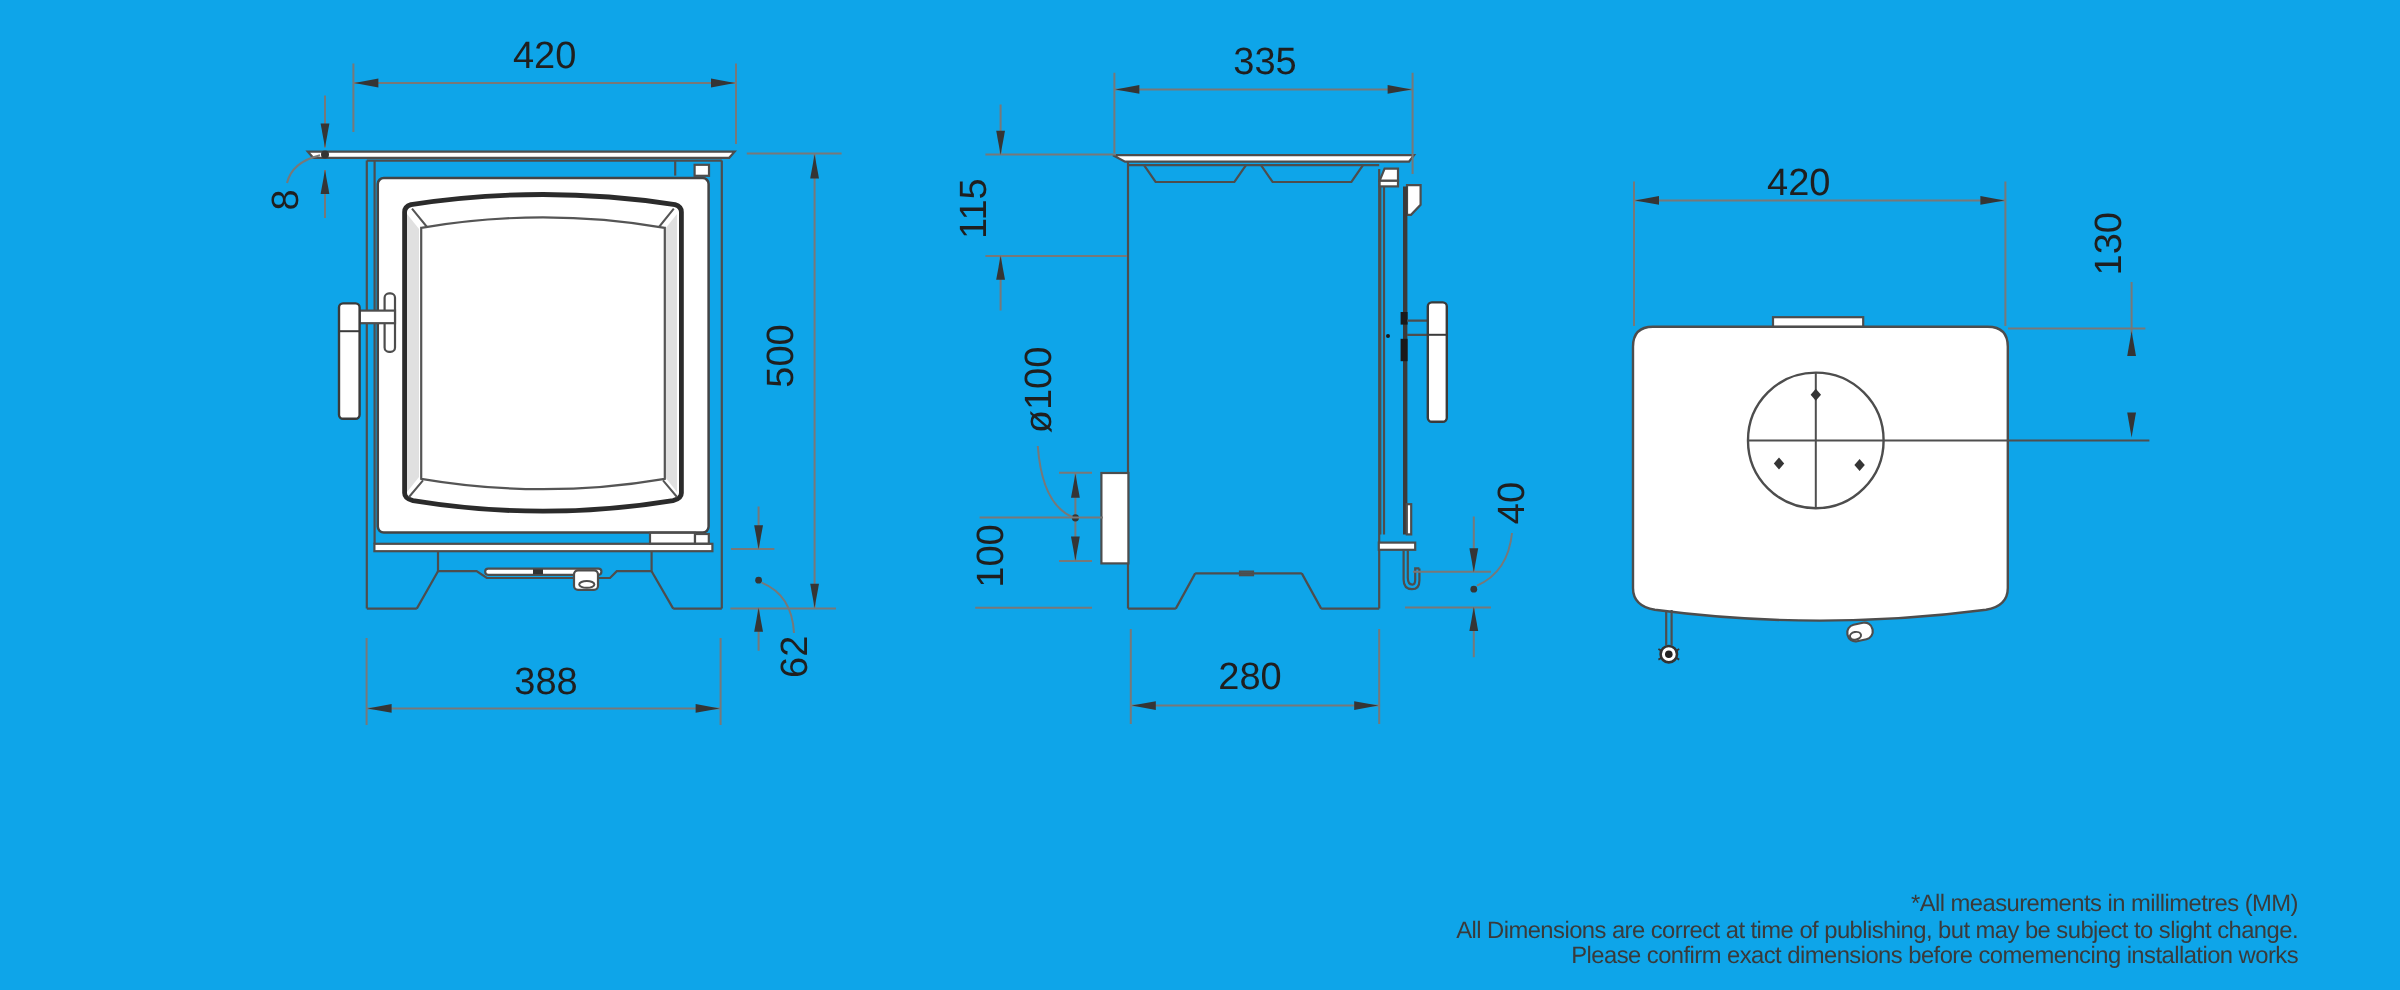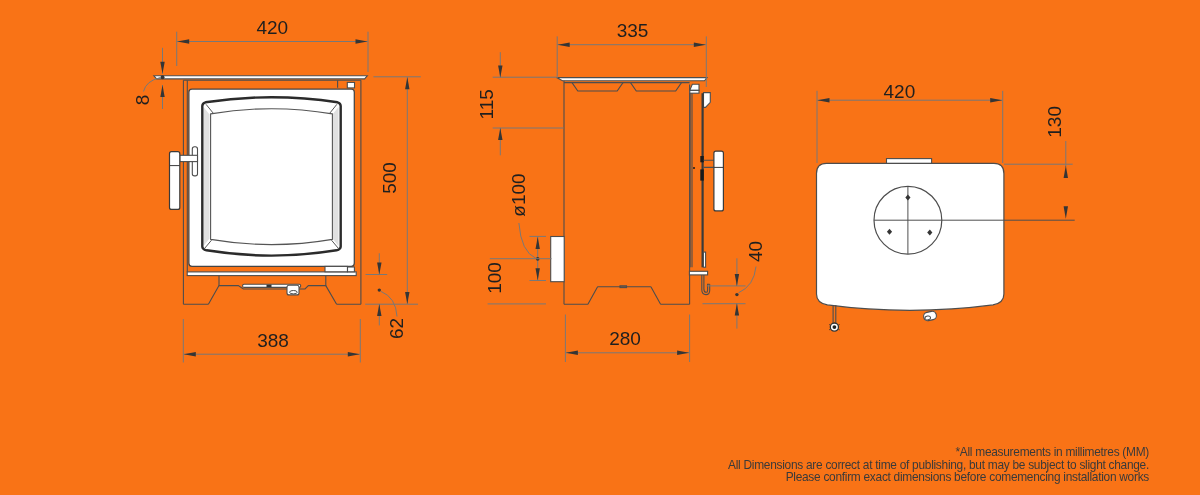--- a/index.html
+++ b/index.html
@@ -1,16 +1,16 @@
 <!DOCTYPE html>
 <html><head>
 <meta charset="utf-8">
 <style>
   html,body{margin:0;padding:0;background:#fff;}
-  #page{position:relative;width:1200px;height:495px;background:#f97316;overflow:hidden;}
+  #page{position:relative;width:1200px;height:495px;background:#0ea5e9;overflow:hidden;}
   svg{position:absolute;top:0;left:0;}
   .ol{stroke:#4d4d4d;stroke-width:1.1;fill:none;}
   .olw{stroke:#4d4d4d;stroke-width:1.1;fill:#fff;}
   .dim{stroke:#787878;stroke-width:1;fill:none;}
   .ah{fill:#353535;stroke:none;}
   .dt{font-family:"Liberation Sans",sans-serif;font-size:19px;fill:#1f1f1f;text-anchor:middle;}
   .ft{font-family:"Liberation Sans",sans-serif;font-size:11.9px;fill:#3a3a3a;text-anchor:end;letter-spacing:-0.27px;}
 </style>
 </head>
 <body>

